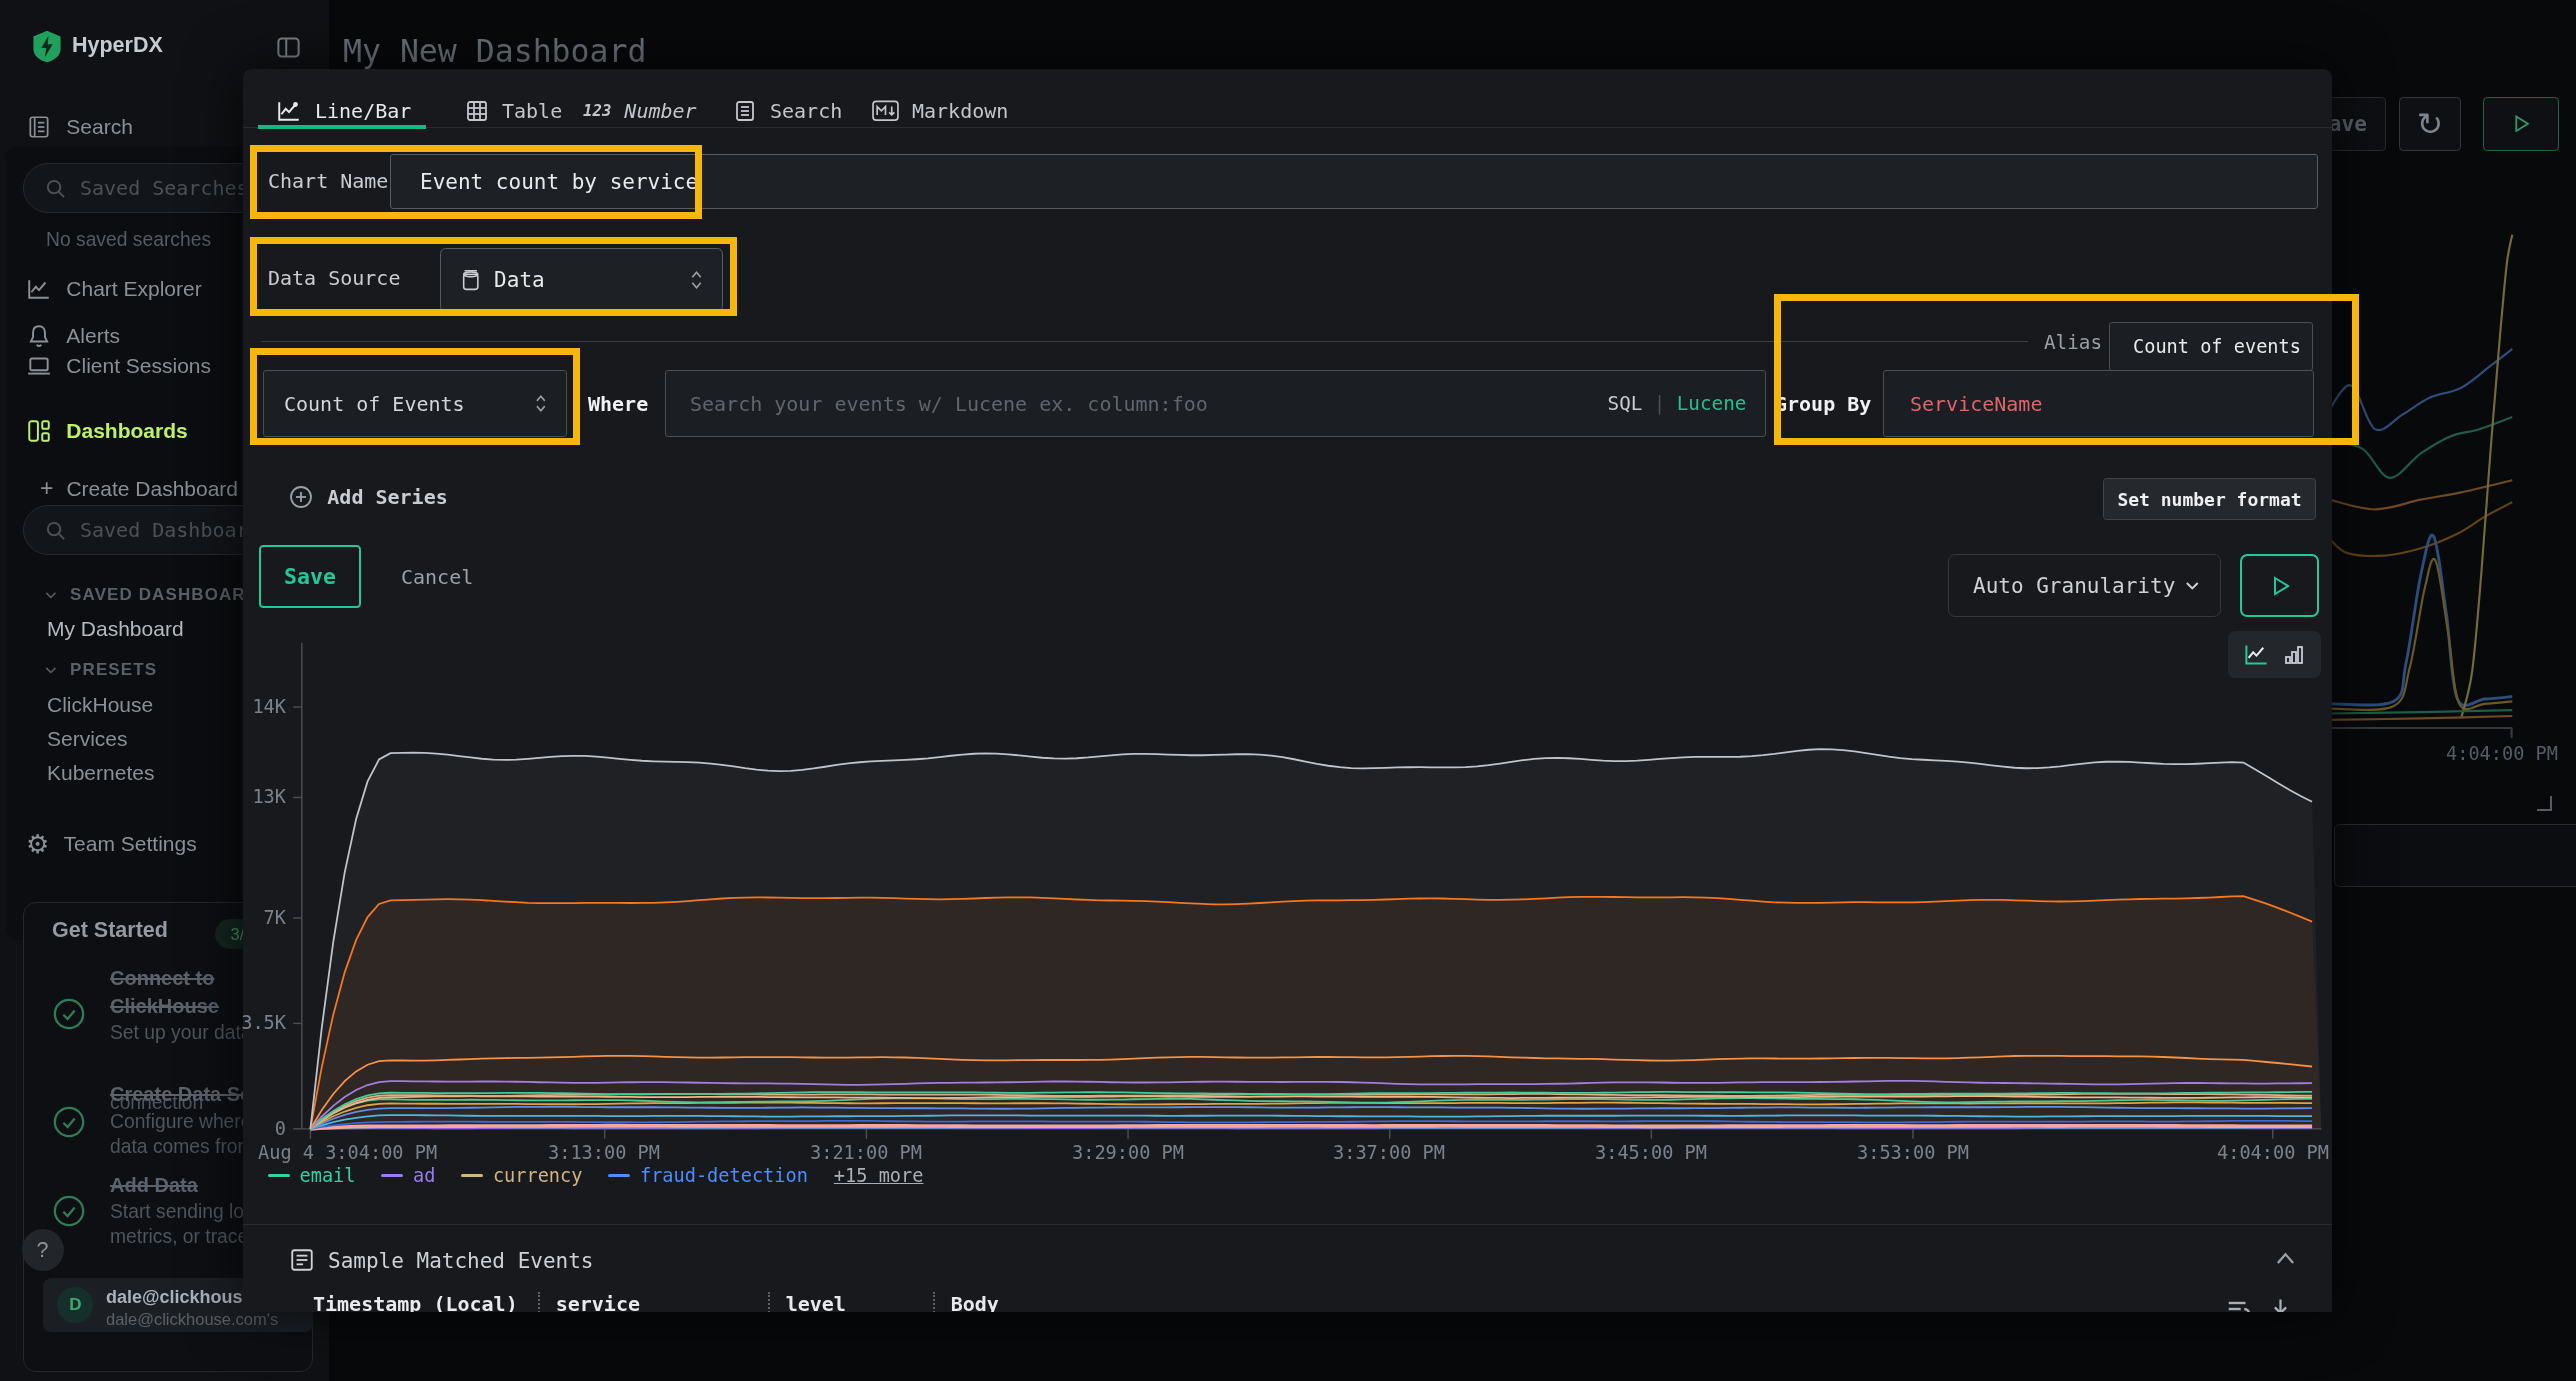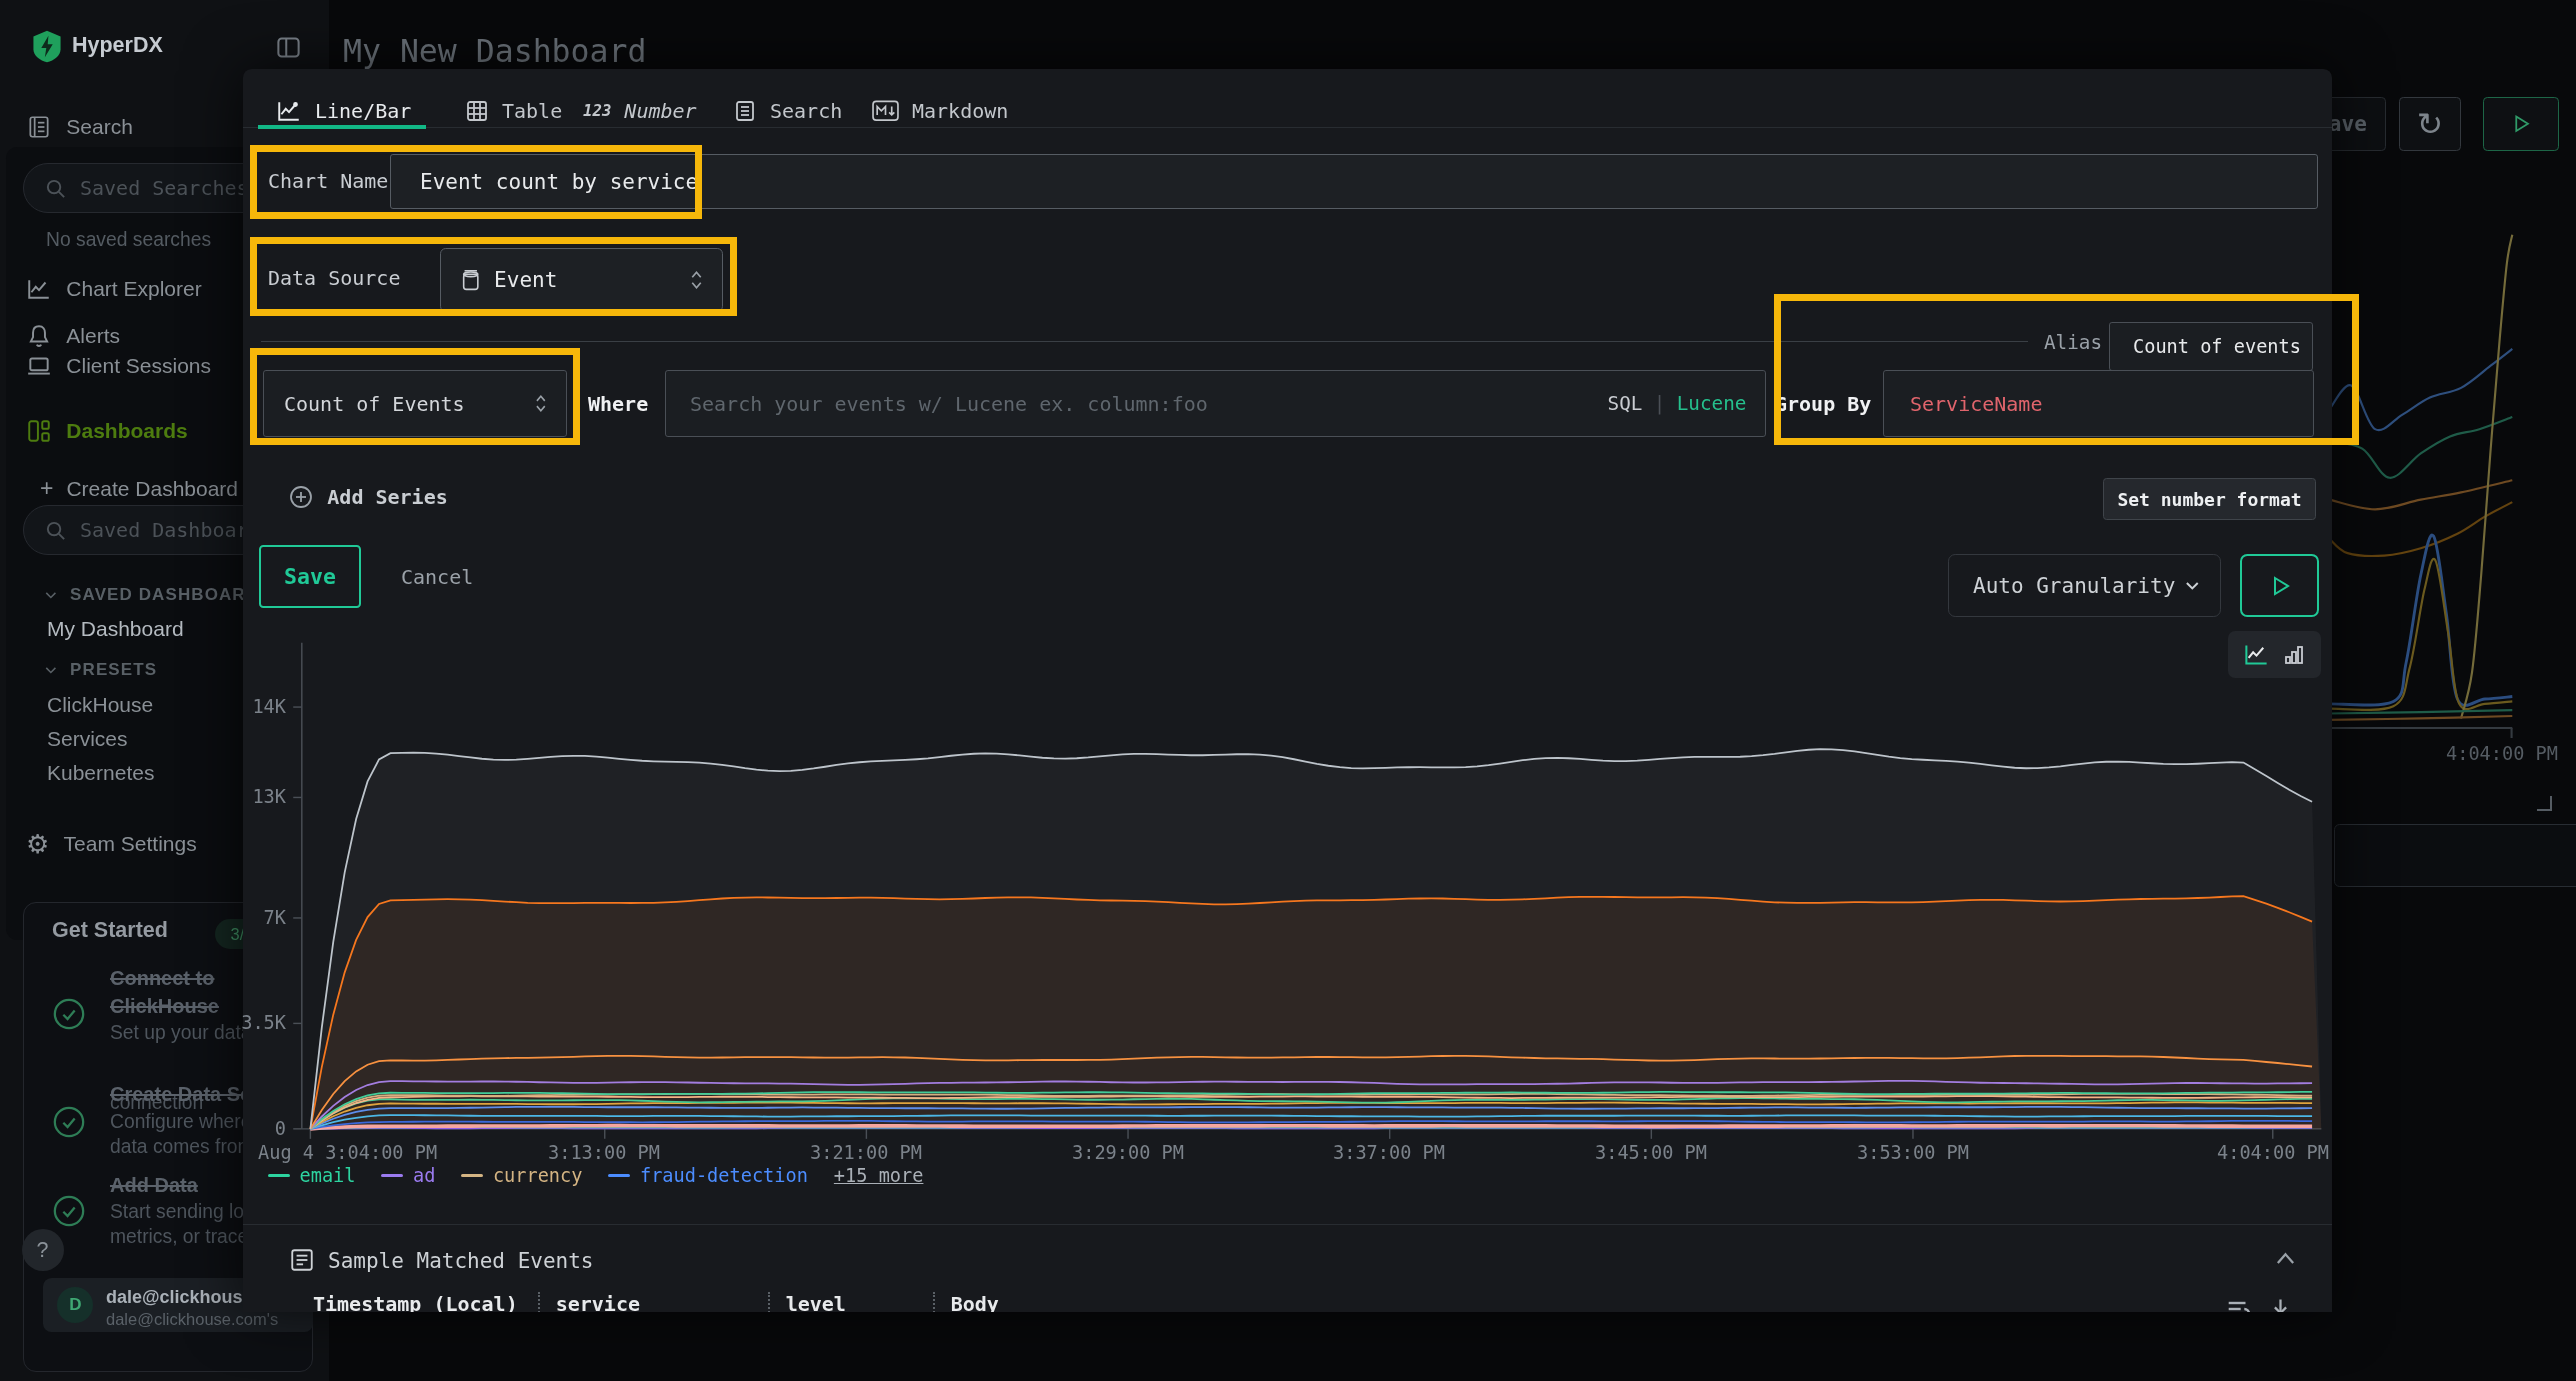--- a/index.html
+++ b/index.html
@@ -8,21 +8,21 @@
   .abs{position:absolute;}
   .mono{font-family:"DejaVu Sans Mono",monospace;}
   .sans{font-family:"Liberation Sans",sans-serif;}
 
   
   #sidebar{position:absolute;left:0;top:0;width:329px;height:1381px;background:#0f1114;z-index:1;}
   #side-panel{position:absolute;left:5.7px;top:147px;width:323px;height:793px;background:#0b0d10;border-radius:11.4px;}
   .pill{position:absolute;left:23px;width:286px;height:50px;border-radius:25px;background:#121519;border:1.4px solid #26292f;display:flex;align-items:center;gap:13px;padding-left:20px;box-sizing:border-box;}
   .pill .ph{font-size:20px;color:#4c5258;}
   .navrow{position:absolute;left:0;width:329px;height:40px;display:flex;align-items:center;gap:14.3px;padding-left:26px;box-sizing:border-box;color:#8a9096;font-size:21px;}
-  .navrow.active{color:#4d7c0f;font-weight:bold;}
+  .navrow.active{color:#bef264;font-weight:bold;}
   .subitem{position:absolute;left:47px;font-size:21px;color:#8a9096;}
   .sechead{position:absolute;left:43px;display:flex;align-items:center;gap:11.4px;color:#596066;font-size:17px;font-weight:bold;letter-spacing:1.1px;}
   #brand-text{position:absolute;left:72px;top:33px;font-size:21.5px;font-weight:bold;color:#c6cbd1;}
   #page-title{position:absolute;left:343px;top:33px;font-size:31.5px;color:#6c737b;z-index:1;}
   #collapse-btn{position:absolute;left:274px;top:34px;width:29px;height:27px;z-index:1;color:#7b828a;}
 
   
   #gs-card{position:absolute;left:23px;top:902px;width:290px;height:470px;border:1.4px solid #24272d;border-radius:13px;background:#0d0f13;box-sizing:border-box;}
   .gs-title{position:absolute;left:52px;top:918px;font-size:21.5px;font-weight:bold;color:#949aa1;}
   #gs-badge{position:absolute;left:215px;top:919px;width:54px;height:30px;border-radius:15px;background:#142620;color:#3f8f63;font-size:16.5px;display:flex;align-items:center;justify-content:center;}
@@ -299,21 +299,21 @@
   </div>
 
   <div class="m flabel mono" style="left:268px;top:266px;">Data Source</div>
   <div class="m inputbox" style="left:440px;top:248px;width:283px;height:64px;padding:0 17px 0 18.6px;border-radius:5.7px;justify-content:space-between;">
     <span style="display:flex;align-items:center;gap:13px;">
       <svg width="21.5" height="23" viewBox="0 0 24 26" fill="none" stroke="#c9cdd2" stroke-width="1.8">
           <rect x="4" y="6" width="16" height="17" rx="3"></rect>
           <ellipse cx="12" cy="6" rx="8" ry="2.6"></ellipse>
           <line x1="5" y1="2" x2="19" y2="2"></line>
         </svg>
-      <span class="ival mono">Event</span>
+      <span class="ival mono">Data</span>
     </span>
     <svg width="17" height="24" viewBox="0 0 24 34" fill="none" stroke="#9aa1a8" stroke-width="2.4">
         <polyline points="6,13 12,6 18,13"></polyline>
         <polyline points="6,21 12,28 18,21"></polyline>
       </svg>
   </div>
 
   <div class="m" style="left:261px;top:341px;width:1767px;height:1.4px;background:#3a3f45;"></div>
   <div class="m mono" style="left:2044px;top:331px;font-size:19.3px;color:#9aa1a8;">Alias</div>
   <div class="m inputbox2" style="left:2109px;top:322px;width:204px;height:49px;padding-left:23px;">

